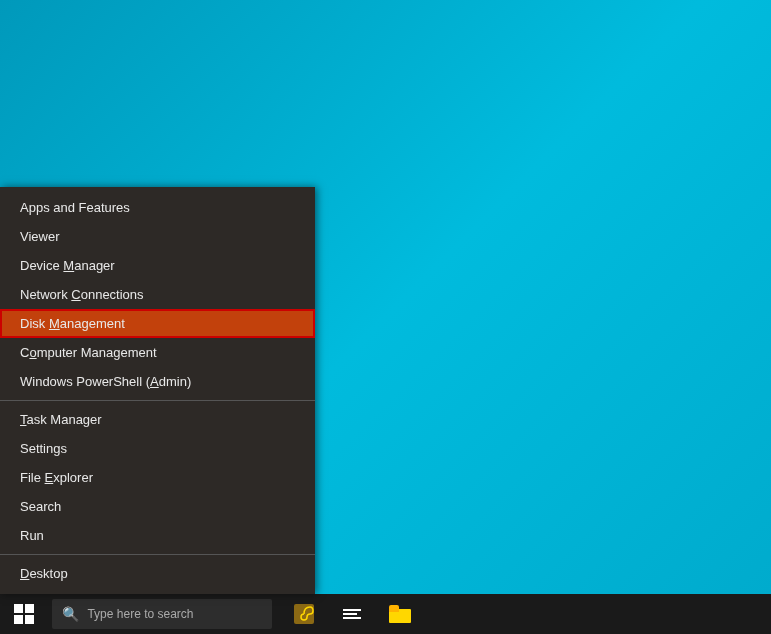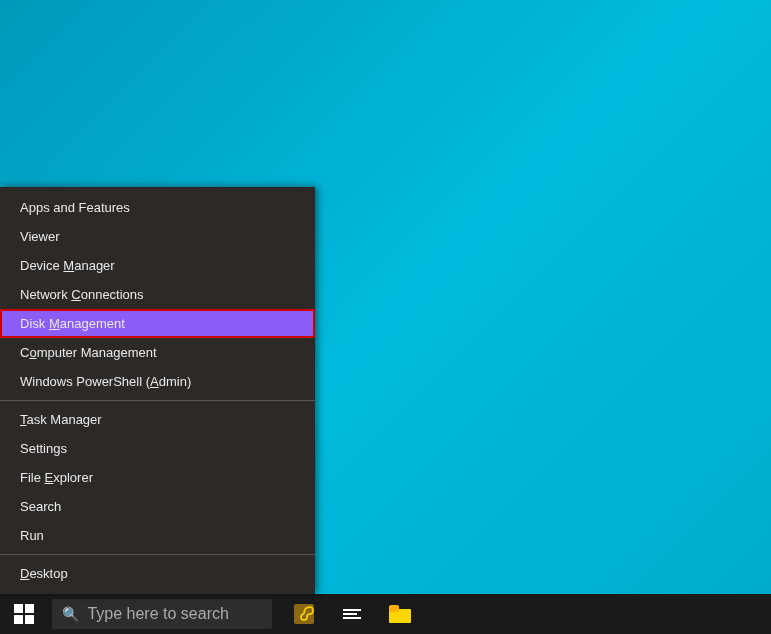--- a/index.html
+++ b/index.html
@@ -69,21 +69,21 @@
       cursor: text;
     }
 
     .taskbar-search-icon {
       color: #aaa;
       font-size: 14px;
     }
 
     .taskbar-search-text {
       color: #aaa;
-      font-size: 16px;
+      font-size: 12px;
     }
 
     .taskbar-icons {
       display: flex;
       align-items: center;
       margin-left: 10px;
       gap: 4px;
     }
 
     .taskbar-icon-btn {
@@ -158,21 +158,21 @@
       font-size: 13px;
       cursor: pointer;
       color: #e8e8e8;
       text-decoration: none;
       position: relative;
     }
 
     .menu-item.highlighted {
       outline: 2px solid #cc0000;
       outline-offset: -2px;
-      background-color: #8b5cf6;
+      background-color: #c2410c;
     }
 
     .menu-item .underline-char {
       text-decoration: underline;
     }
 
     .menu-divider {
       border: none;
       border-top: 1px solid #555;
       margin: 4px 0;

